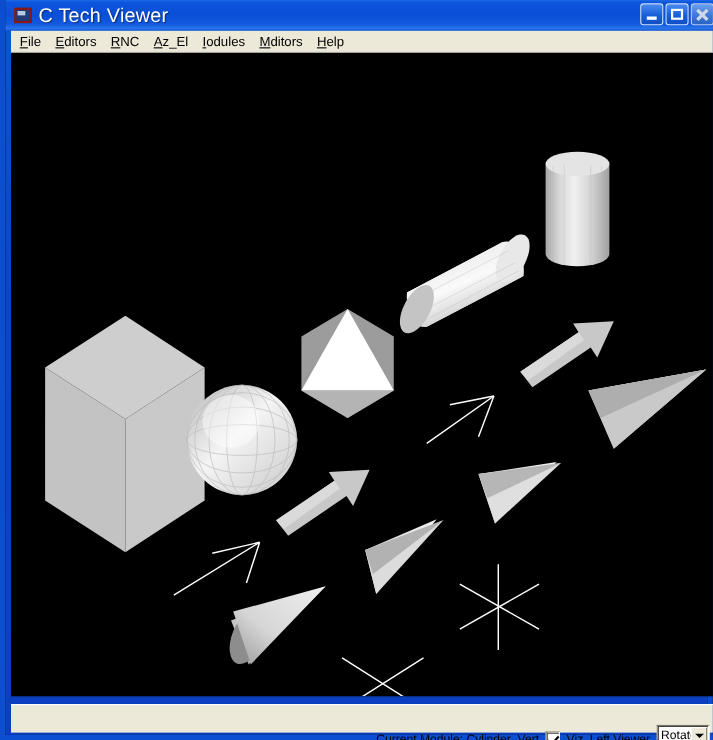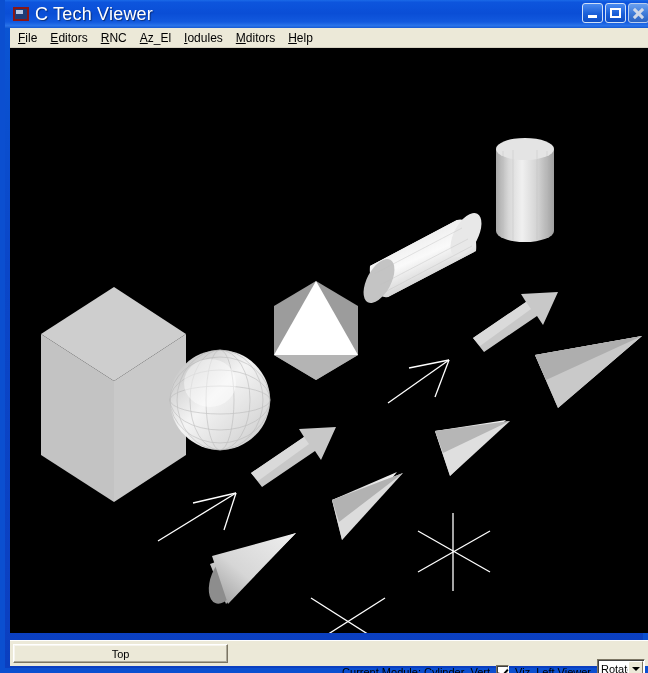--- a/index.html
+++ b/index.html
@@ -398,21 +398,20 @@
       </g>
 
       <g stroke="#ffffff" stroke-width="1.3">
         <line x1="301" y1="550" x2="375" y2="597"></line>
         <line x1="301" y1="597" x2="375" y2="550"></line>
       </g>
     </svg>
   </div>
 
   <div class="statusbar">
-    <div class="top-button">Top</div>
 
     <div class="status-right">
       <span class="module-label">Current Module: Cylinder_Vert</span>
       <span class="checkbox"></span>
       <span>Viz</span>
       <span>Left Viewer</span>
       <span class="combo">
         <span class="combo-value">Rotate</span>
         <span class="combo-arrow"></span>
       </span>

